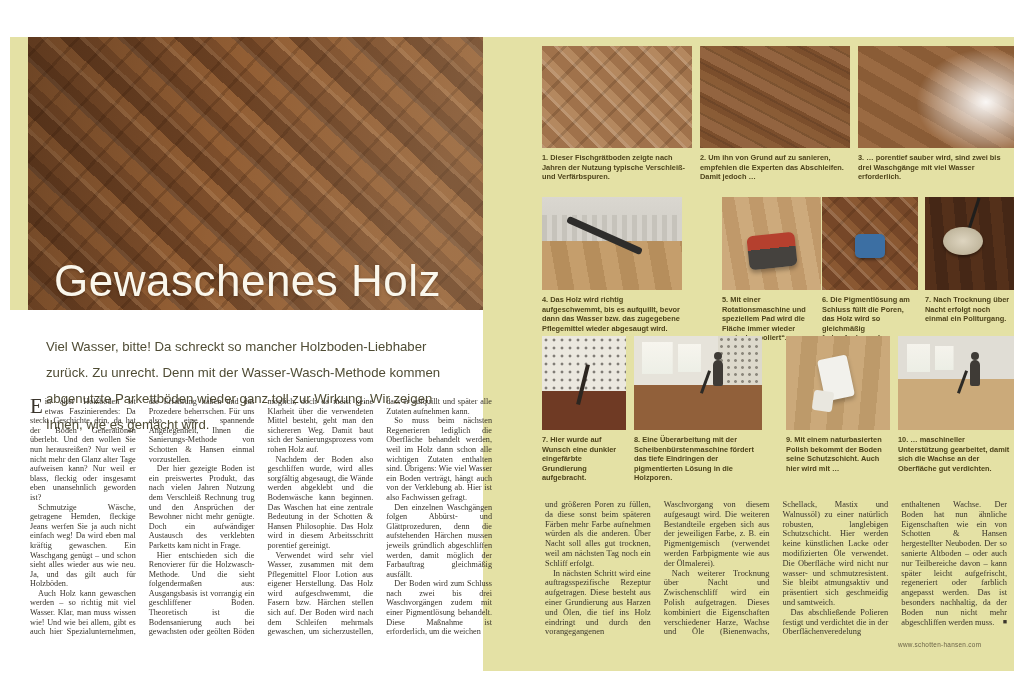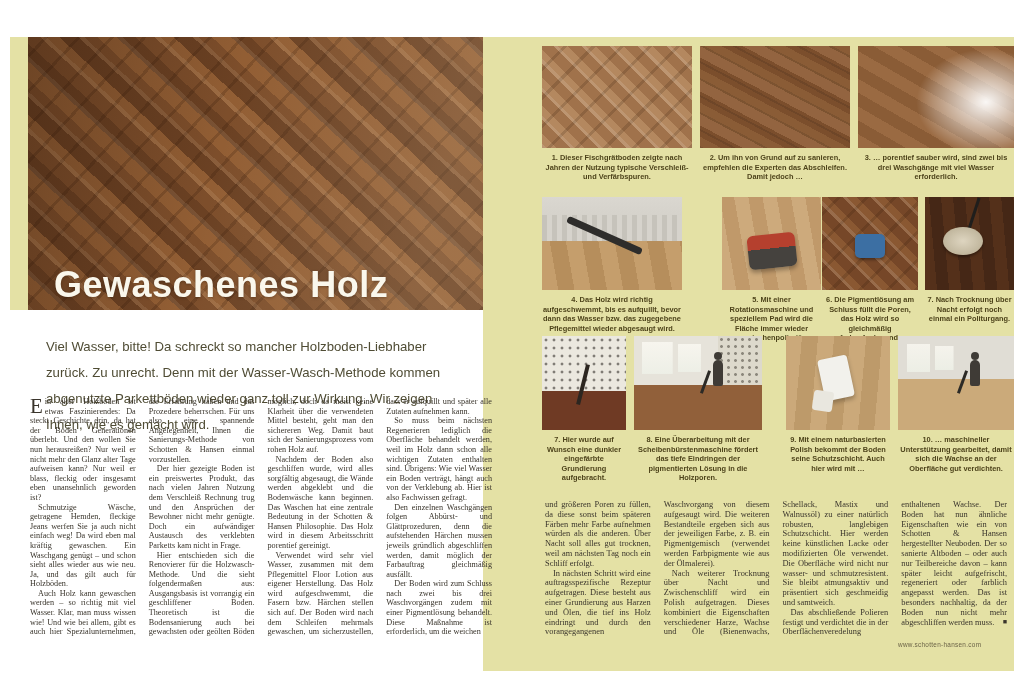--- a/index.html
+++ b/index.html
@@ -11,42 +11,42 @@
   .bg-strip{position:absolute;left:10px;top:37px;width:18px;height:273px;background:#e4e1a5;}
 
   
   .hero{position:absolute;left:28px;top:37px;width:455px;height:273px;overflow:hidden;
     background-image:
       linear-gradient(105deg, rgba(25,10,2,.30), rgba(0,0,0,0) 42%, rgba(255,238,205,.14) 86%),
       repeating-linear-gradient(43deg, rgba(255,232,200,.10) 0 4px, rgba(0,0,0,0) 4px 26px),
       repeating-linear-gradient(-47deg, rgba(48,22,6,.20) 0 3px, rgba(0,0,0,0) 3px 24px),
       repeating-linear-gradient(43deg,#7d4e2b 0 13px,#925e34 13px 26px,#6b4123 26px 39px);
     background-color:#7d4e2b;}
-  .hero h1{position:absolute;left:26px;bottom:4px;margin:0;font-weight:700;font-size:36px;
+  .hero h1{position:absolute;left:26px;bottom:4px;margin:0;font-weight:400;font-size:44px;
     letter-spacing:.5px;color:#faf7ec;text-shadow:0 1px 3px rgba(40,20,5,.35);font-family:"Liberation Sans",sans-serif;}
 
   
   .intro{position:absolute;left:30px;top:318px;width:414px;margin:16px;
     font-size:13.2px;line-height:26px;color:#4f4c34;}
 
   
   .cols{position:absolute;font-family:Liberation Serif, serif;color:#39342b;
     text-align:justify;overflow:hidden;hyphens:auto;-webkit-hyphens:auto;}
   .cols p{margin:0;text-indent:8px;}
   .cols p:first-child{text-indent:0;}
   .cols-left{left:30px;top:397px;width:462px;height:272px;
     column-count:4;column-gap:13px;font-size:8.2px;line-height:9.6px;}
   .cols-right{left:545px;top:500px;width:462px;height:168px;
     column-count:4;column-gap:13px;font-size:8.4px;line-height:9.8px;}
   .cols-left p.dropcap::first-letter{float:left;font-size:21px;line-height:17px;
     padding:1px 2px 0 0;font-weight:400;color:#39342b;}
   .endmark{float:right;font-size:7px;line-height:9.8px;color:#39342b;}
 
   
-  .cell{position:absolute;margin:0;text-align:center;}
+  .cell{position:absolute;margin:0;}
   .ph{position:relative;width:100%;overflow:hidden;}
   .cell figcaption{margin-top:5px;font-weight:700;font-size:7.4px;line-height:9.6px;color:#4e441c;}
 
   
   .hb{background-image:
       repeating-linear-gradient(45deg, rgba(255,255,255,.12) 0 3px, rgba(0,0,0,0) 3px 20px),
       repeating-linear-gradient(-45deg, rgba(40,20,5,.16) 0 3px, rgba(0,0,0,0) 3px 20px),
       repeating-linear-gradient(45deg, var(--wa) 0 10px, var(--wb) 10px 20px);}
 
   .p1{--wa:#b4885f;--wb:#a0724b;}

